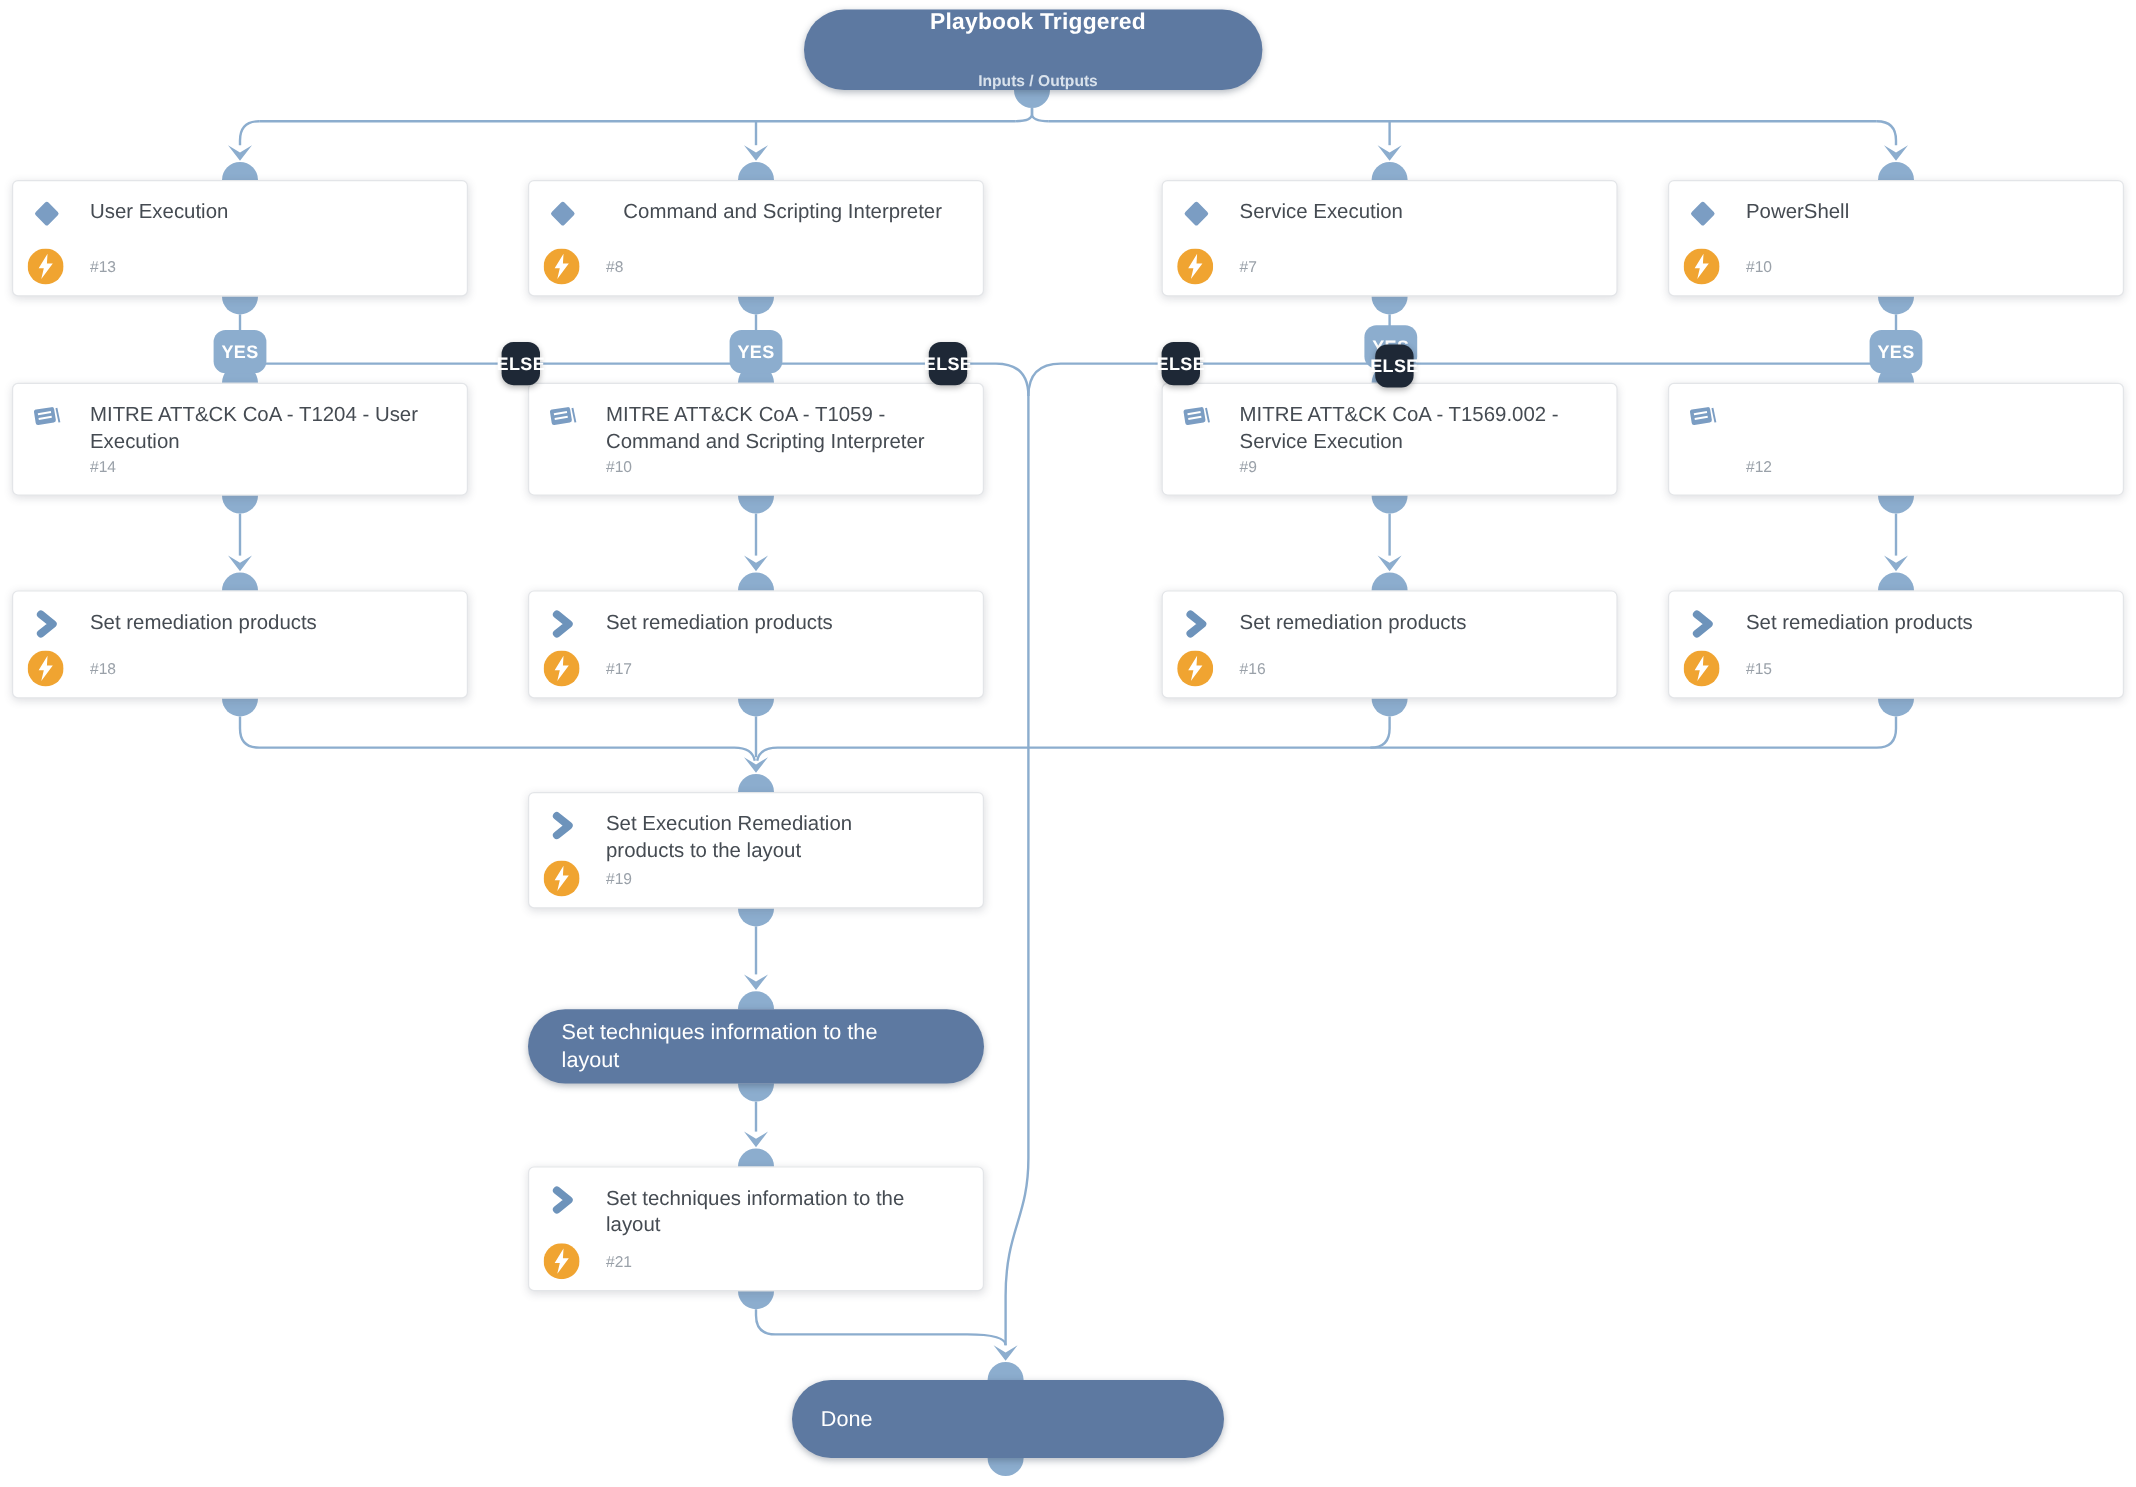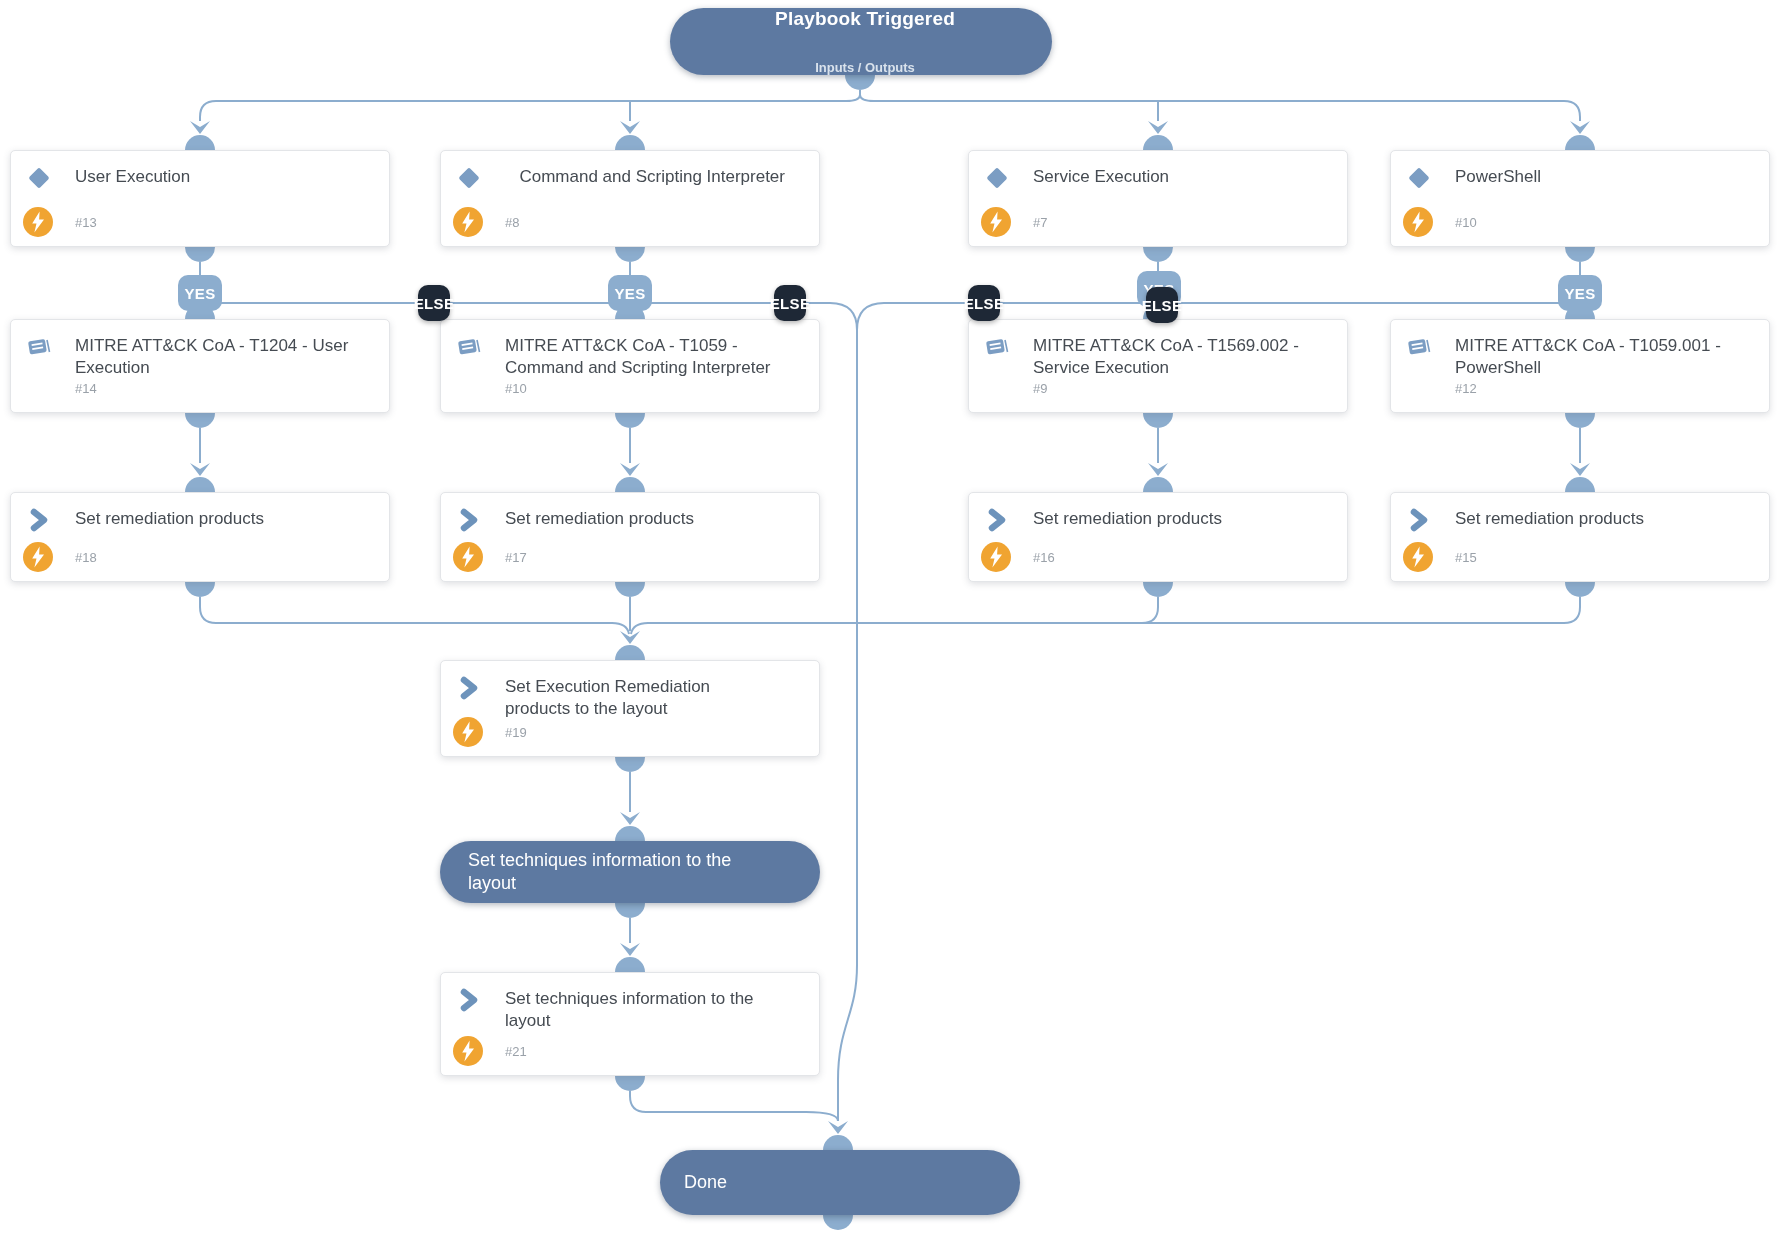--- a/index.html
+++ b/index.html
@@ -201,21 +201,20 @@
       </div>
       <div class="node" style="left: 1390px; top: 319px; height: 94px;">
         <span class="ticon"><svg width="26" height="26" viewBox="0 0 26 26">
             <g transform="rotate(-9 13 13)">
               <rect x="3" y="6" width="17" height="13" rx="2" fill="#7b9dc3"></rect>
               <line x1="6" y1="10" x2="17" y2="10" stroke="#fff" stroke-width="1.7"></line>
               <line x1="6" y1="14" x2="17" y2="14" stroke="#fff" stroke-width="1.7"></line>
             </g>
             <path d="M21 6 l2.5 12" stroke="#7b9dc3" stroke-width="1.6" fill="none"></path>
           </svg></span>
-        <div class="ntitle">MITRE ATT&amp;CK CoA - T1059.001 - PowerShell</div>
         <div class="nnum">#12</div>
       </div>
       <div class="node" style="left: 10px; top: 492px; height: 90px;">
         <span class="ticon"><svg width="26" height="26" viewBox="0 0 26 26">
             <path d="M8 5 L18 13 L8 21" stroke="#6d93bb" stroke-width="6.5" fill="none" stroke-linejoin="round" stroke-linecap="round"></path>
           </svg></span>
         <div class="ntitle">Set remediation products</div>
         <span class="bolt-wrap"><svg width="30" height="30" viewBox="0 0 30 30">
             <circle cx="15" cy="15" r="15" fill="#f0a431"></circle>
             <path d="M16.6 4.5 L9.2 16.5 h4.3 L11.4 25.5 L21 12.6 h-4.9 Z" fill="#fff"></path>

